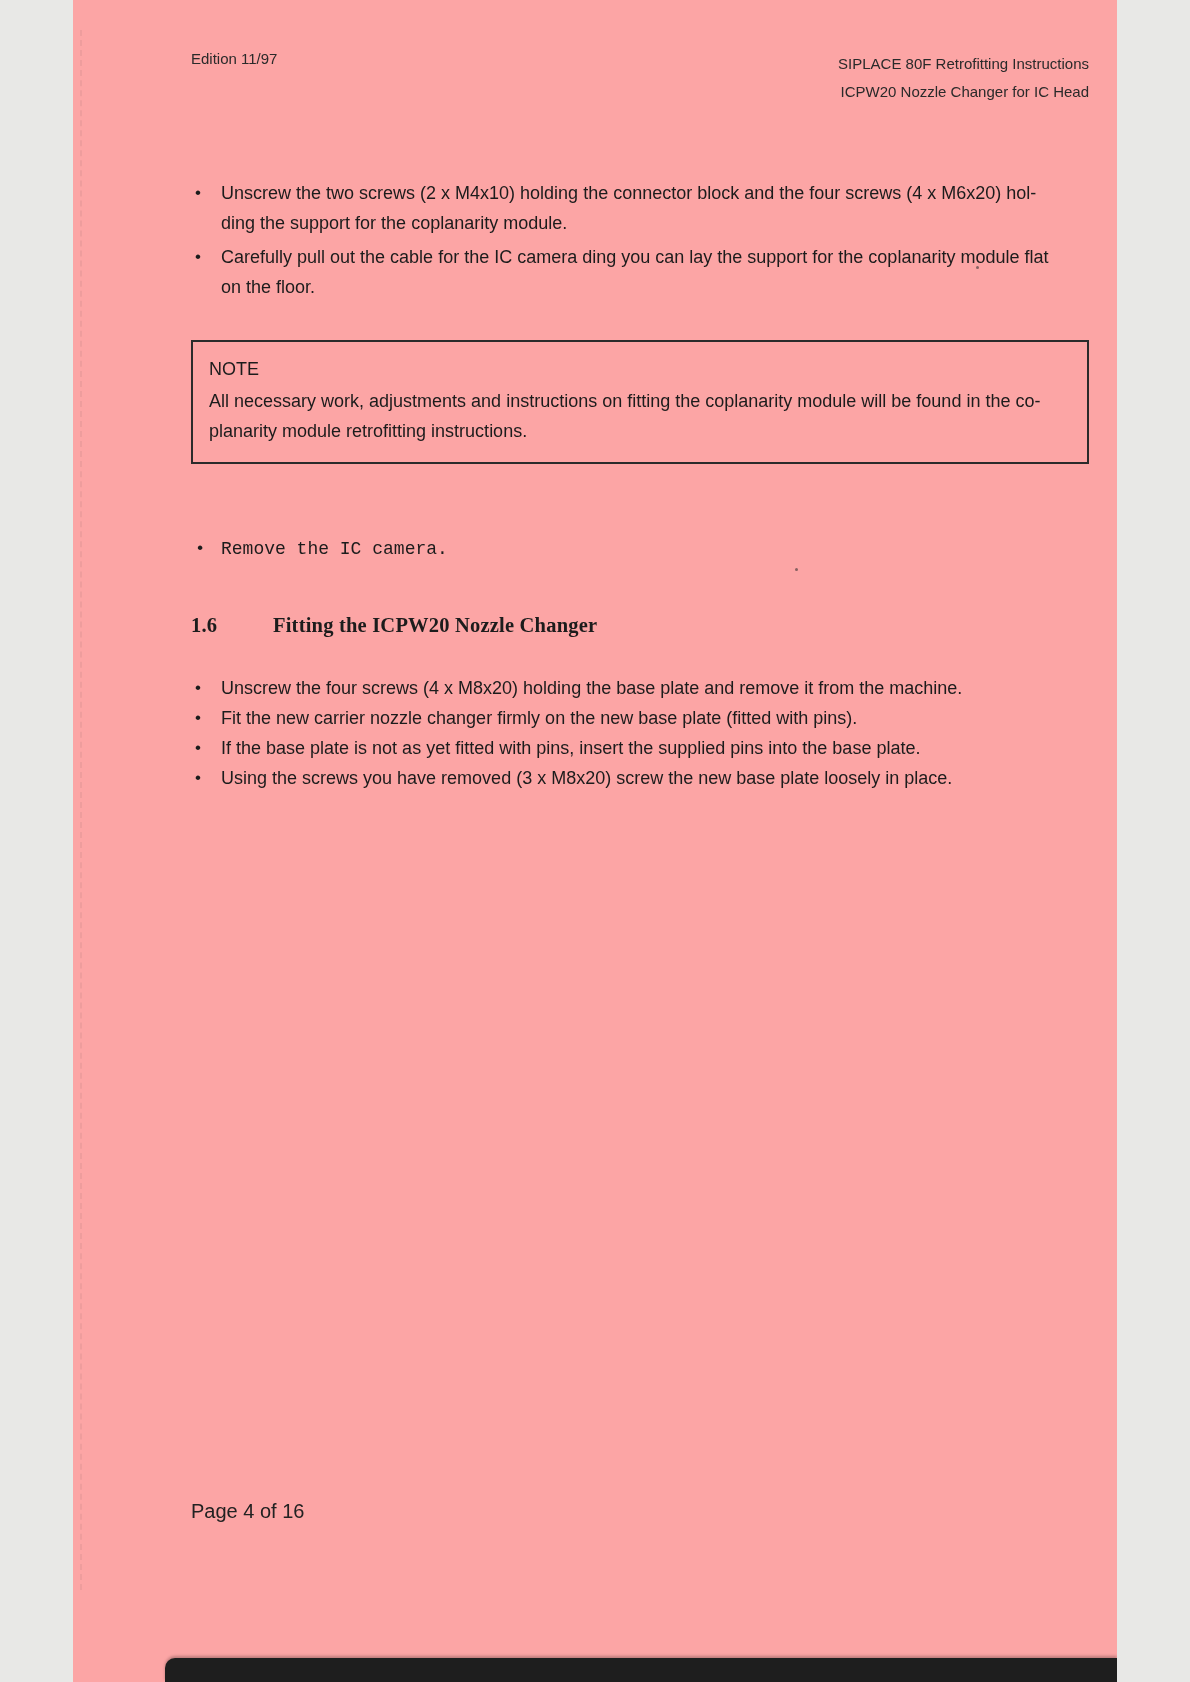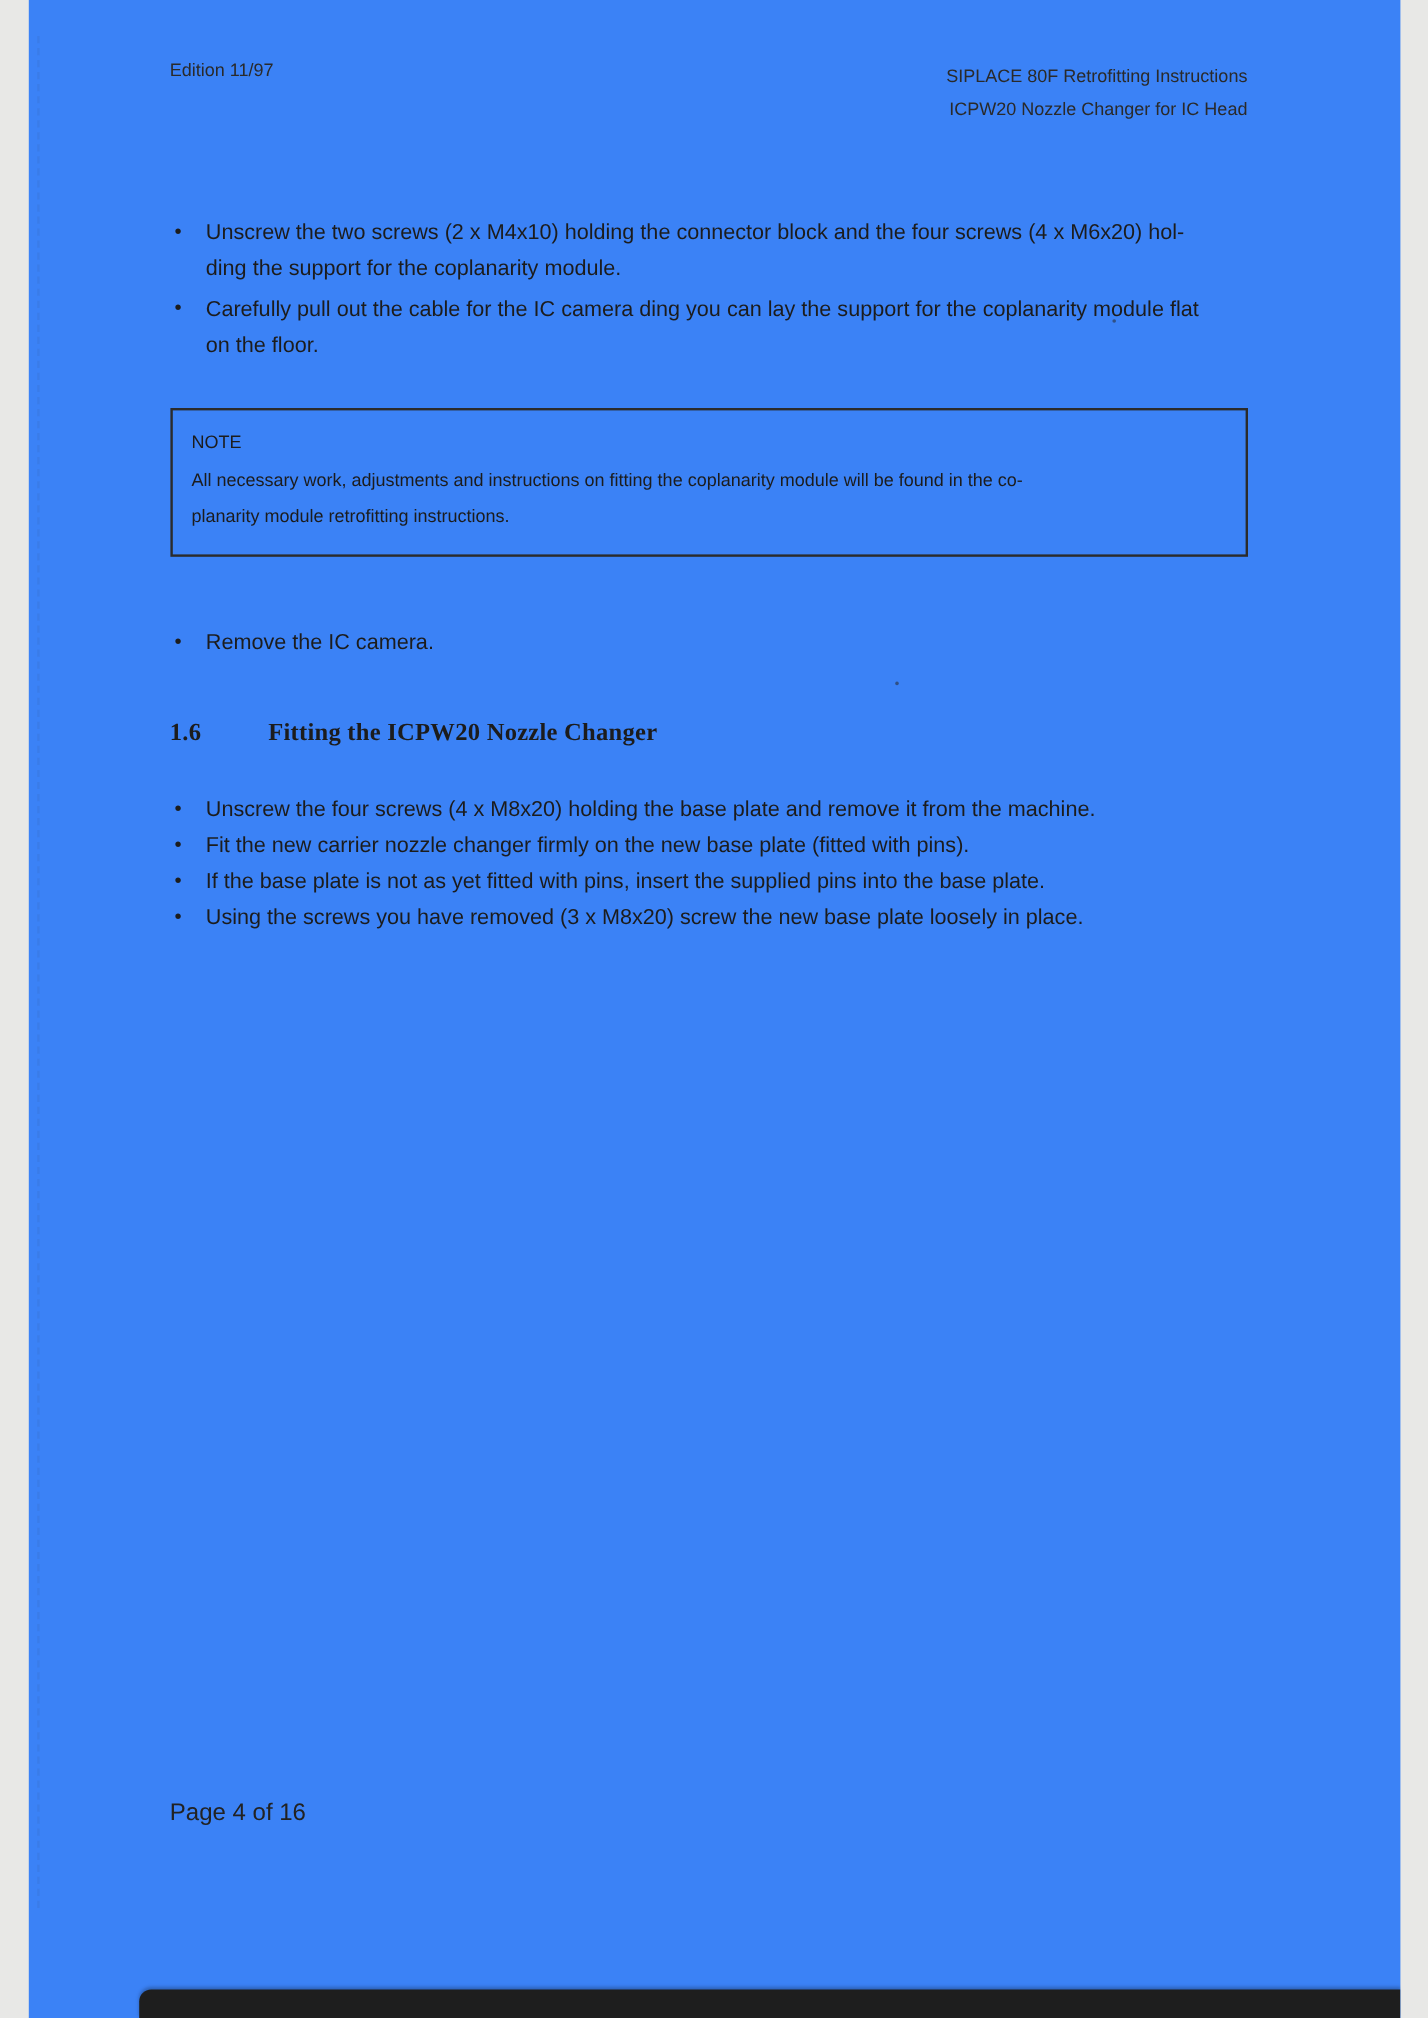--- a/index.html
+++ b/index.html
@@ -3,24 +3,24 @@
 <meta charset="utf-8">
 <style>
   html, body {
     margin: 0;
     padding: 0;
     background: #e8e8e6;
     font-family: "Liberation Sans", sans-serif;
   }
   .page {
     position: relative;
-    width: 1143px;
+    width: 1044px;
     height: 1682px;
     margin: 0 auto;
-    background: #3b82f6;
+    background: #fca5a5;
     color: #1c1c1c;
     overflow: hidden;
   }
   
   .scan-left-artifact {
     position: absolute;
     left: 7px;
     top: 30px;
     height: 1560px;
     width: 0;
@@ -78,31 +78,32 @@
     position: absolute;
     left: 4px;
     top: 0;
     font-size: 17px;
     color: #1c1c1c;
   }
   .note-box {
     margin-top: 38px;
     border: 2px solid #2b2b2b;
     padding: 12px 18px 16px 16px;
-    font-size: 15px;
+    font-size: 18px;
     line-height: 30px;
   }
   .note-title {
     margin-bottom: 2px;
   }
   .note-body {
     white-space: pre-line;
   }
   .bullets.single {
-    margin-top: 56px;
+    margin-top: 70px;
+    font-family: Liberation Mono, monospace;
   }
   .section-heading {
     display: flex;
     margin-top: 50px;
     font-size: 20.5px;
     font-weight: bold;
     letter-spacing: 0.2px;
     font-family: Liberation Serif, serif;
   }
   .section-number {

